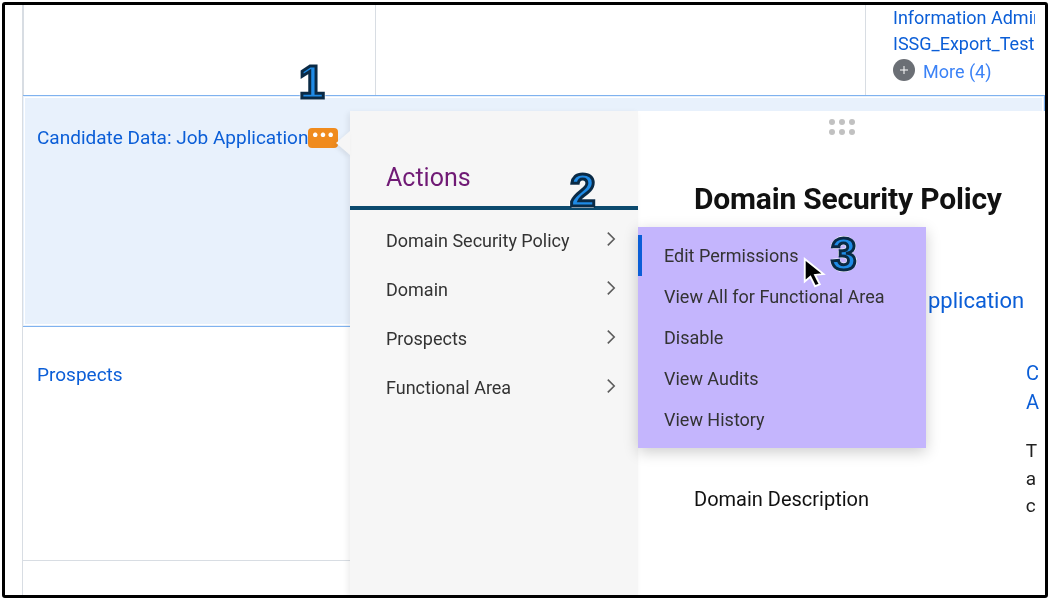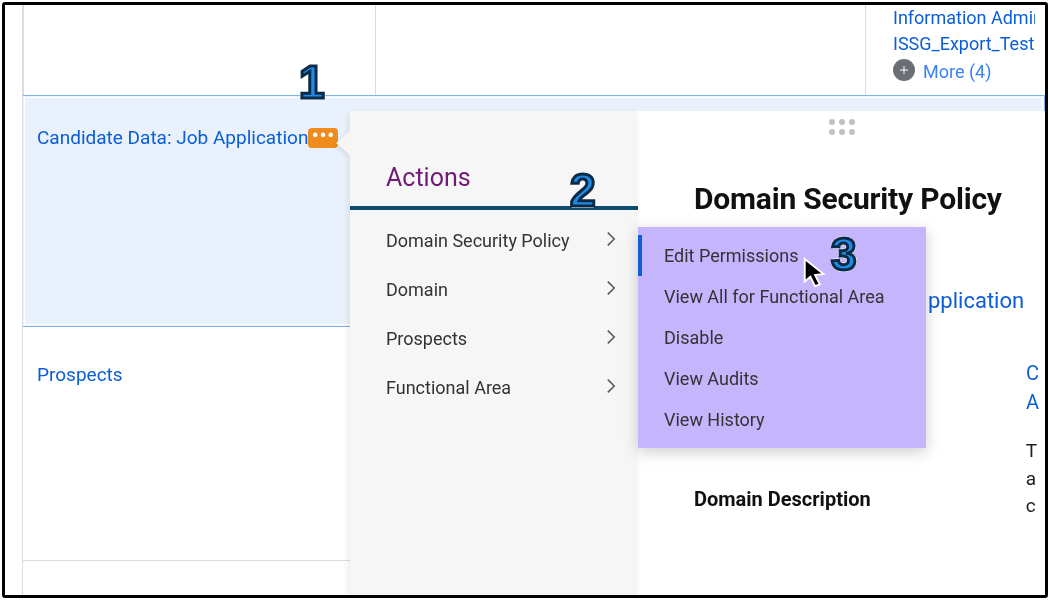--- a/index.html
+++ b/index.html
@@ -82,21 +82,21 @@
   }
   .submenu-item.active { border-left:4px solid #0b5ed7; padding-left:22px;}
 
   
   .detail-area { position:absolute; left:633px; top:106px; right:0; bottom:0; background:#fff; padding:14px 10px 0 56px;}
   .drag-handle { position:absolute; left:50%; top:8px; transform:translateX(-50%); display:grid; grid-template-columns:repeat(3,6px); gap:4px;}
   .drag-handle span{ width:6px; height:6px; border-radius:50%; background:#c1c1c1; display:block;}
   .detail-title { font-size:30px; font-weight:700; color:#111; margin-top:56px; margin-bottom:20px; letter-spacing:-0.2px;}
   .detail-link { color:#0b5ed7; font-size:22px; margin-bottom:60px; display:block;}
   .detail-cutoff { position:absolute; right:6px; top:248px; color:#0b5ed7; font-size:20px; text-align:left; line-height:1.45;}
-  .detail-row-label { font-size:20px; font-weight:700; color:#111; margin-top:50px;}
+  .detail-row-label { font-size:20px; font-weight:400; color:#111; margin-top:50px;}
   .detail-row-text { position:absolute; right:8px; font-size:19px; color:#222; line-height:1.45;}
 
   
   .callout {
     position:absolute; font-size:46px; font-weight:800; color:#1f8be6;
     -webkit-text-stroke: 3px #0a2a45;
     text-shadow: 0 2px 0 #fff, 2px 0 0 #fff, -2px 0 0 #fff, 0 -2px 0 #fff;
     font-family: Arial Black, Arial, sans-serif;
   }
 

